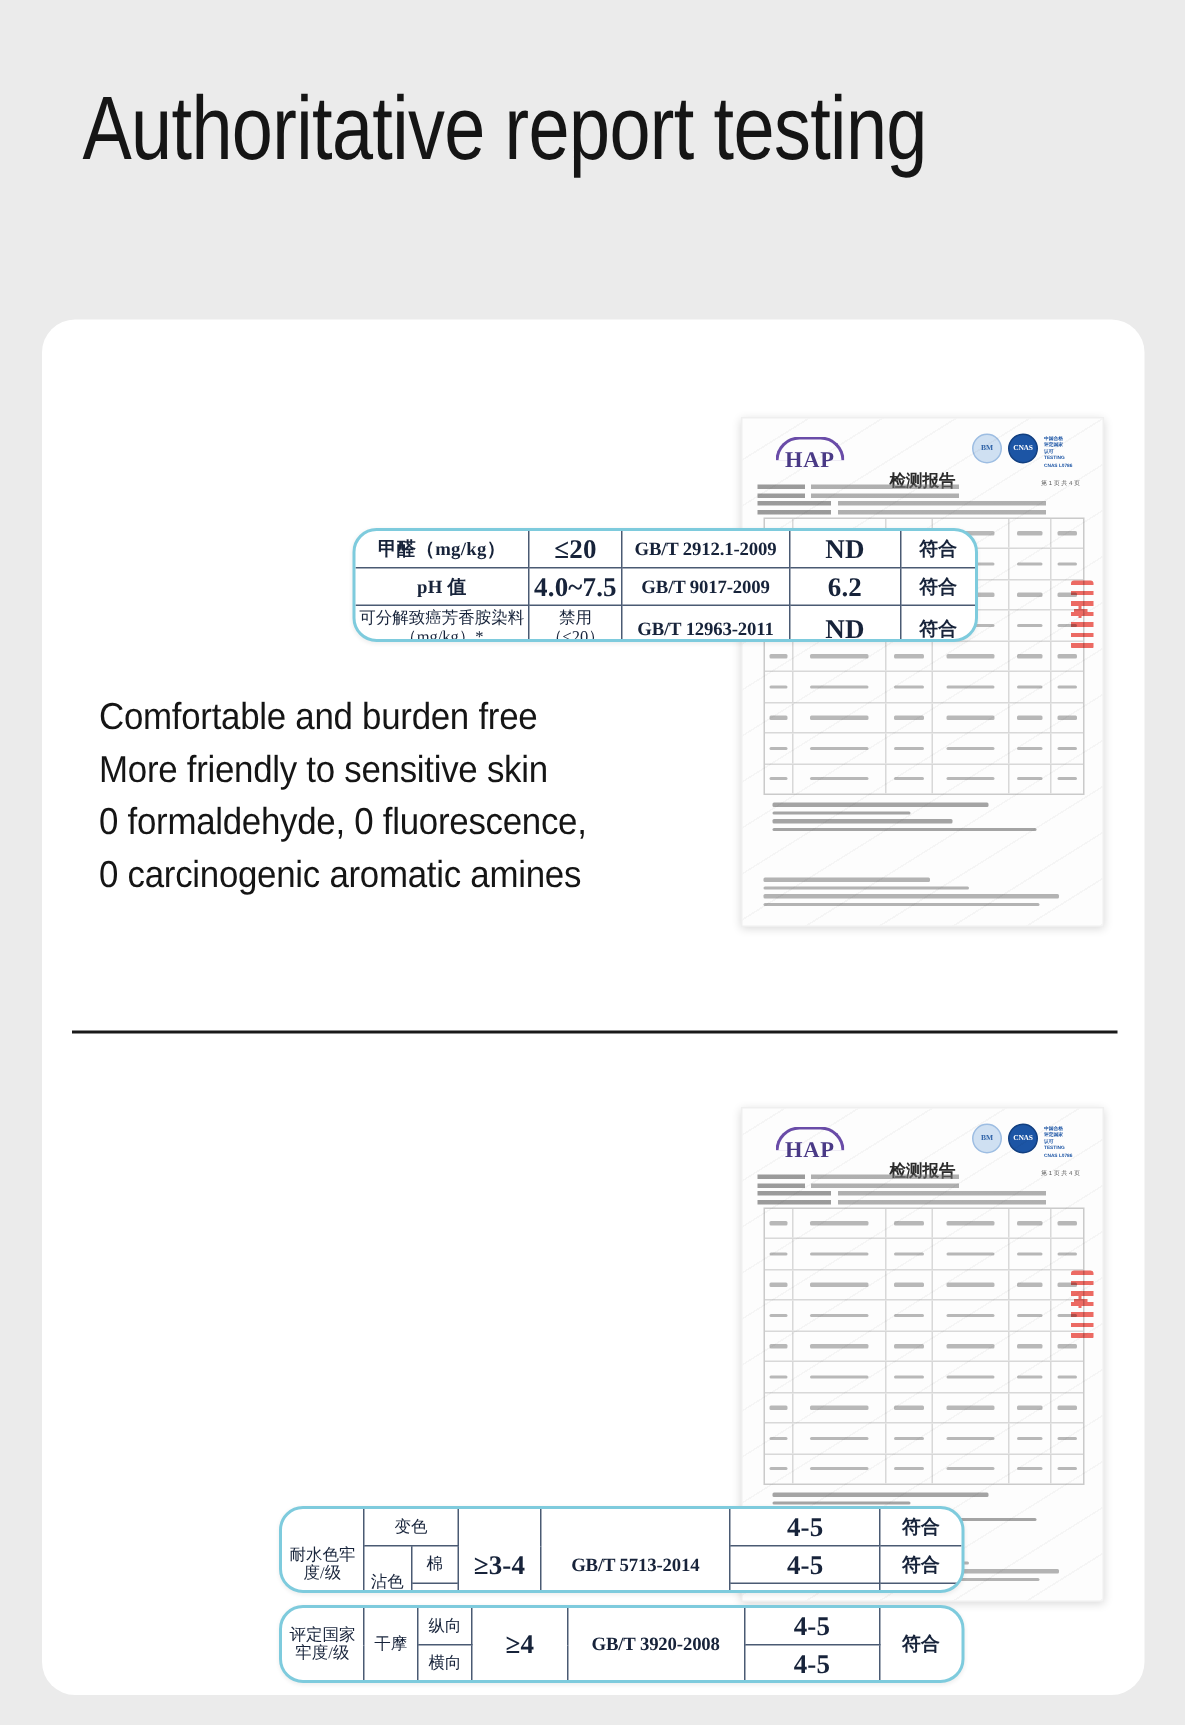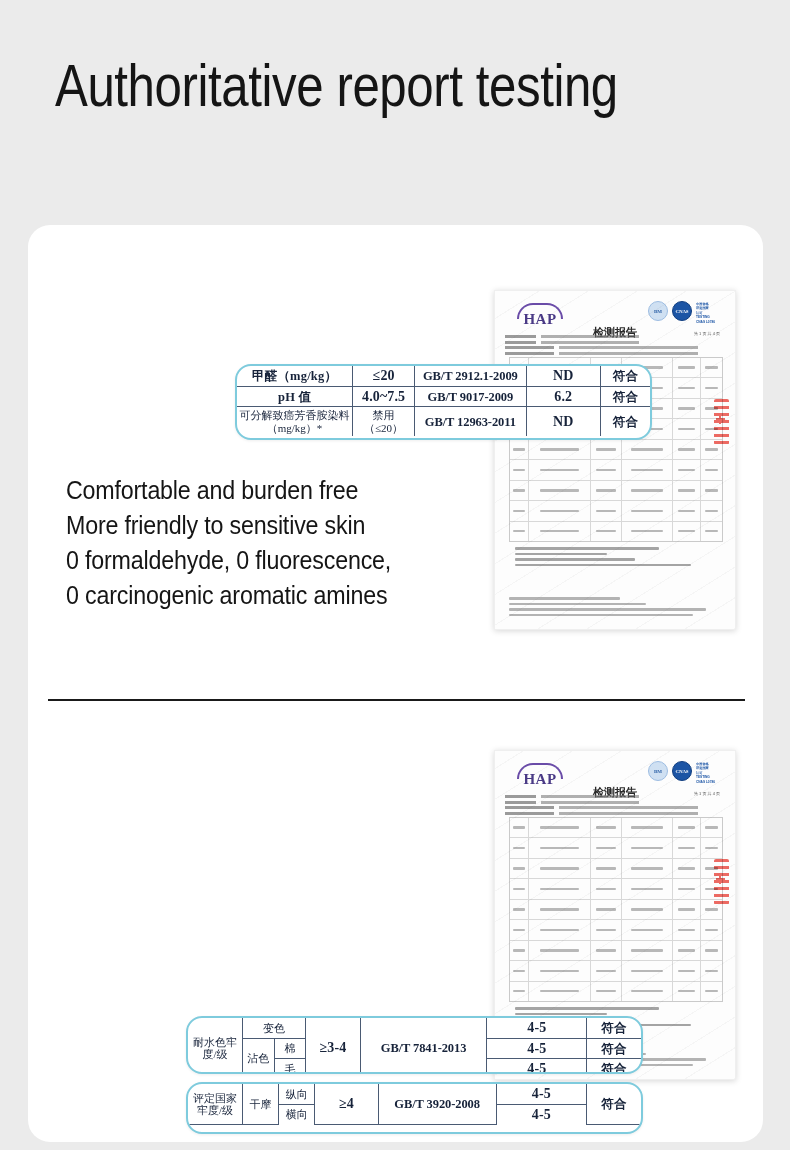--- a/index.html
+++ b/index.html
@@ -26,21 +26,21 @@
     letter-spacing: -0.5px;
     transform: scaleX(0.82);
     transform-origin: left center;
     white-space: nowrap;
   }
 
   
   .card {
     position: absolute;
     left: 28px;
-    top: 225px;
+    top: 213px;
     width: 735px;
     height: 917px;
     background: #ffffff;
     border-radius: 22px;
     overflow: hidden;
   }
 
   .section { position: absolute; left: 0; width: 735px; }
   .section-one { top: 0; height: 474px; }
   .section-two { top: 475px; height: 442px; }
@@ -202,21 +202,21 @@
     padding: 2px 1px;
     line-height: 1.12;
   }
   .ctable td.nb-l { border-left: none; }
   .ctable td.nb-r { border-right: none; margin-left: 32px; }
   .ctable tr:first-child td { border-top: none; }
   .ctable tr:last-child td { border-bottom: none; }
 
   .cn { font-size: 12.5px; font-weight: 600; letter-spacing: .2px; }
   .cn-sm { font-size: 11px; font-weight: 400; }
-  .num { font-size: 14px; font-weight: 700; letter-spacing: .1px; }
+  .num { font-size: 18px; font-weight: 700; letter-spacing: .1px; }
   .std { font-size: 12.5px; font-weight: 700; letter-spacing: -.1px; }
 
   
   .callout-1 { left: 207px; top: 139px; width: 417px; height: 76px; }
 
   
   .callout-2 { left: 158px; top: 316px; width: 457px; height: 58px; }
   .callout-3 { left: 158px; top: 382px; width: 457px; height: 52px; }
 
   
@@ -752,21 +752,21 @@
     <div class="callout callout-2">
       <table class="ctable">
         <tbody>
             <tr>
           <td class="cn-sm nb-l" rowspan="3" style="width:12%">
             <span>耐水色牢</span><br>
             <span>度/级</span>
           </td>
           <td class="cn-sm" colspan="2" style="width:14%">变色</td>
           <td class="num" rowspan="3" style="width:12%">≥3-4</td>
-          <td class="std" rowspan="3" style="width:28%">GB/T 7841-2013</td>
+          <td class="std" rowspan="3" style="width:28%">GB/T 5713-2014</td>
           <td class="num" style="width:22%">4-5</td>
           <td class="cn nb-r" style="width:12%">符合</td>
         </tr>
         <tr>
           <td class="cn-sm" rowspan="2" style="width:7%">沾色</td>
           <td class="cn-sm" style="width:7%">棉</td>
           <td class="num">4-5</td>
           <td class="cn nb-r">符合</td>
         </tr>
         <tr>

